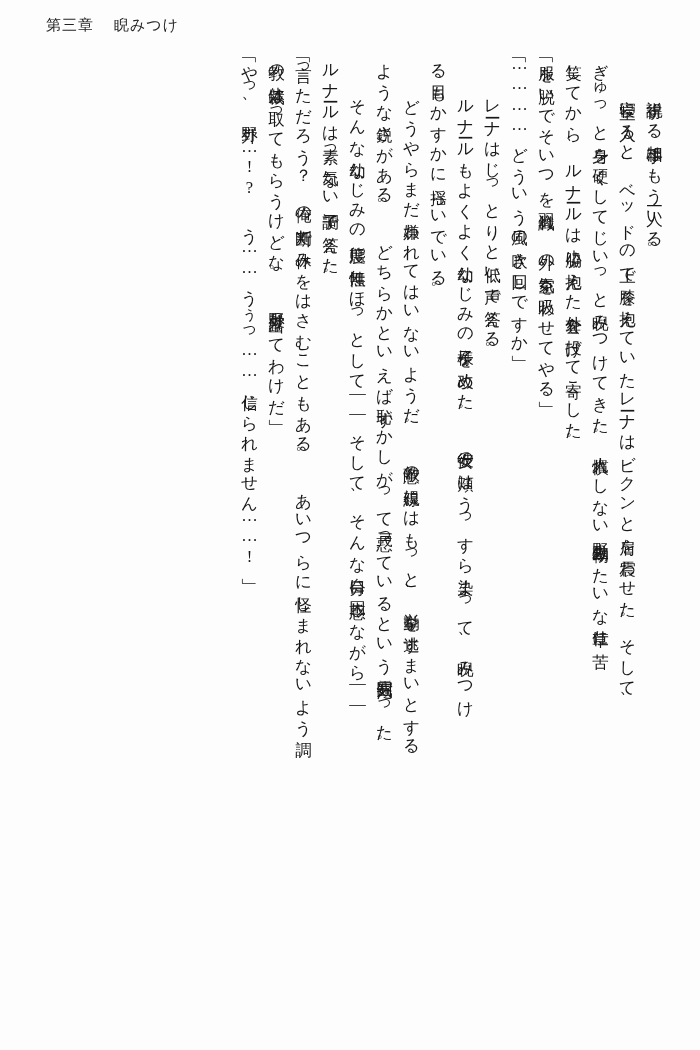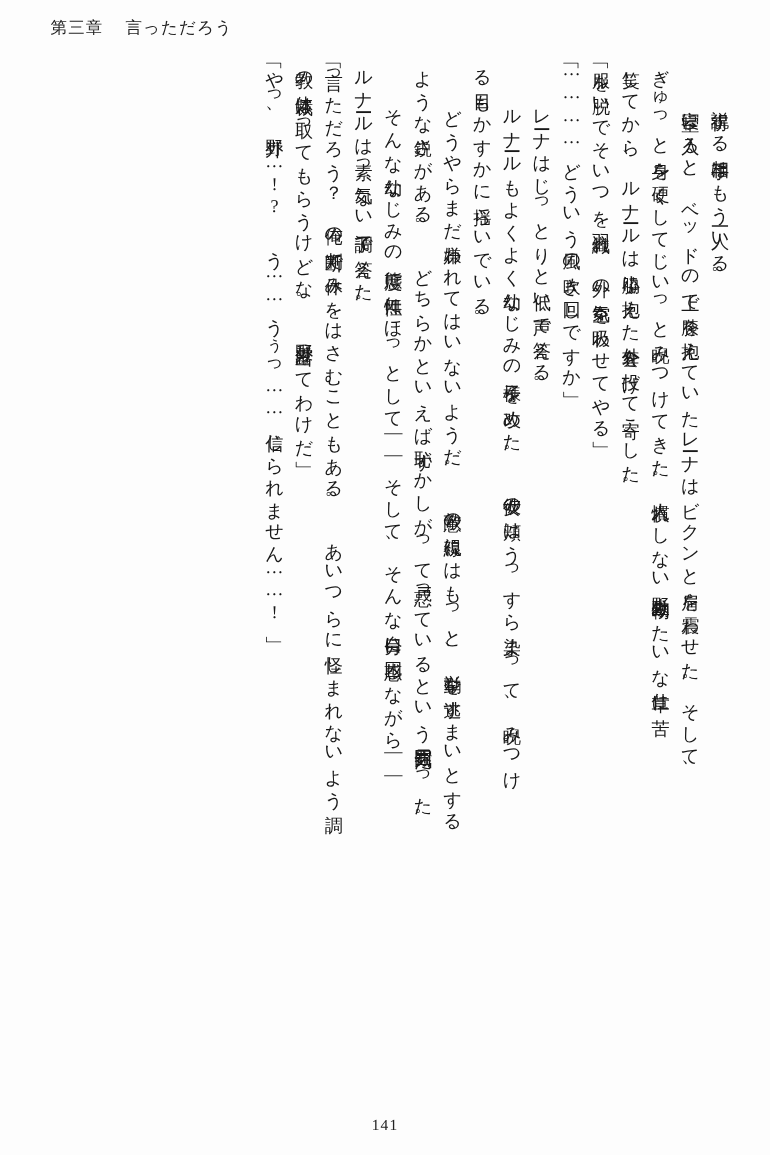--- a/index.html
+++ b/index.html
@@ -71,21 +71,21 @@
     color: #222;
     letter-spacing: 1px;
   }
 </style>
 </head>
 <body>
 
 <div class="page">
 
   <div class="running-head">
-    <span class="chapter-num">第三章</span><span>言っただろう</span>
+    <span class="chapter-num">第三章</span><span>睨みつけ</span>
   </div>
 
   <div class="body-area">
       <div class="vline indent">　説得する相手はもう一人いる。</div>
       <div class="vline indent">　寝室に入ると、ベッドの上で膝を抱えていたレーナはビクンと肩を震わせた。そして、</div>
       <div class="vline">ぎゅっと身を硬くしてじいっと睨みつけてきた。人慣れしない野生動物みたいな仕草に苦</div>
       <div class="vline">笑してから、ルナールは小脇に抱えた外套を投げて寄こした。</div>
       <div class="vline">「服を脱いでそいつを羽織れ。外の空気を吸わせてやる」</div>
       <div class="vline">「…………どういう風の吹き回しですか」</div>
       <div class="vline indent">　レーナはじっとりと低い声で答える。</div>
@@ -93,15 +93,14 @@
       <div class="vline">る目もかすかに揺らいでいる。</div>
       <div class="vline indent">　どうやらまだ嫌われてはいないようだ。　敵意の視線にはもっと、挙動を逃すまいとする</div>
       <div class="vline">ような鋭さがある。　どちらかといえば恥ずかしがって戸惑っているという雰囲気だった。</div>
       <div class="vline indent">　そんな幼なじみの態度に無性にほっとして——そして、そんな自分に困惑しながら——</div>
       <div class="vline">ルナールは素っ気ない調子で答えた。</div>
       <div class="vline">「言っただろう？　俺の判断で休みをはさむこともある。　あいつらに怪しまれないよう調</div>
       <div class="vline">教の体裁は取ってもらうけどな。　野外露出ってわけだ」</div>
       <div class="vline">「やっ、野外……!?　う……うぅっ……信じられません……!」</div>
     </div>
 
-  <div class="page-number">141</div>
 
 </div>
 
 </body></html>

